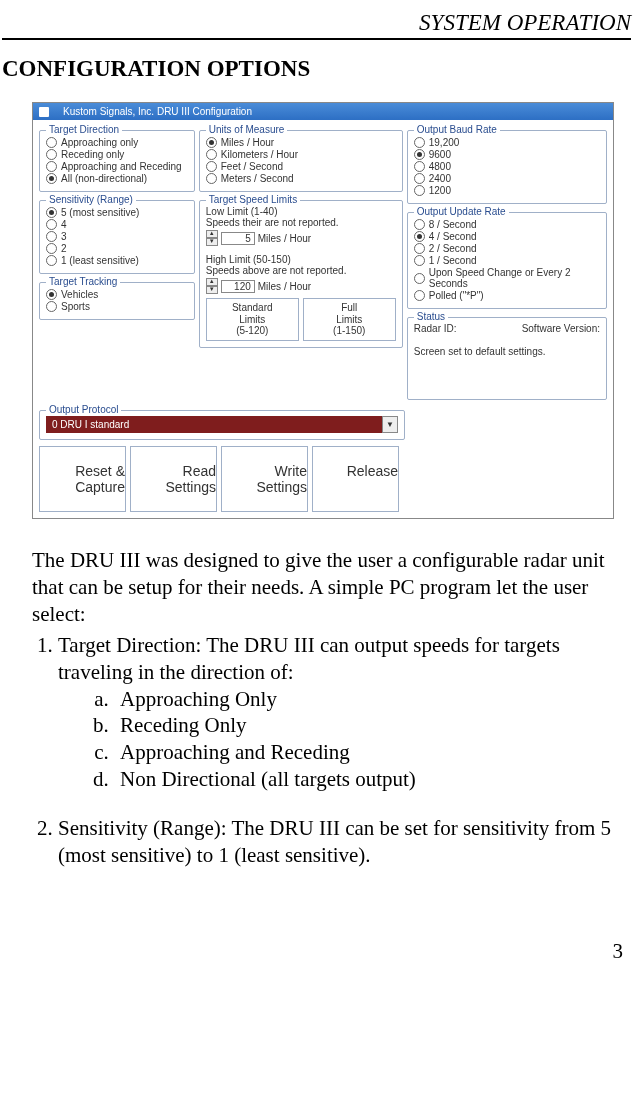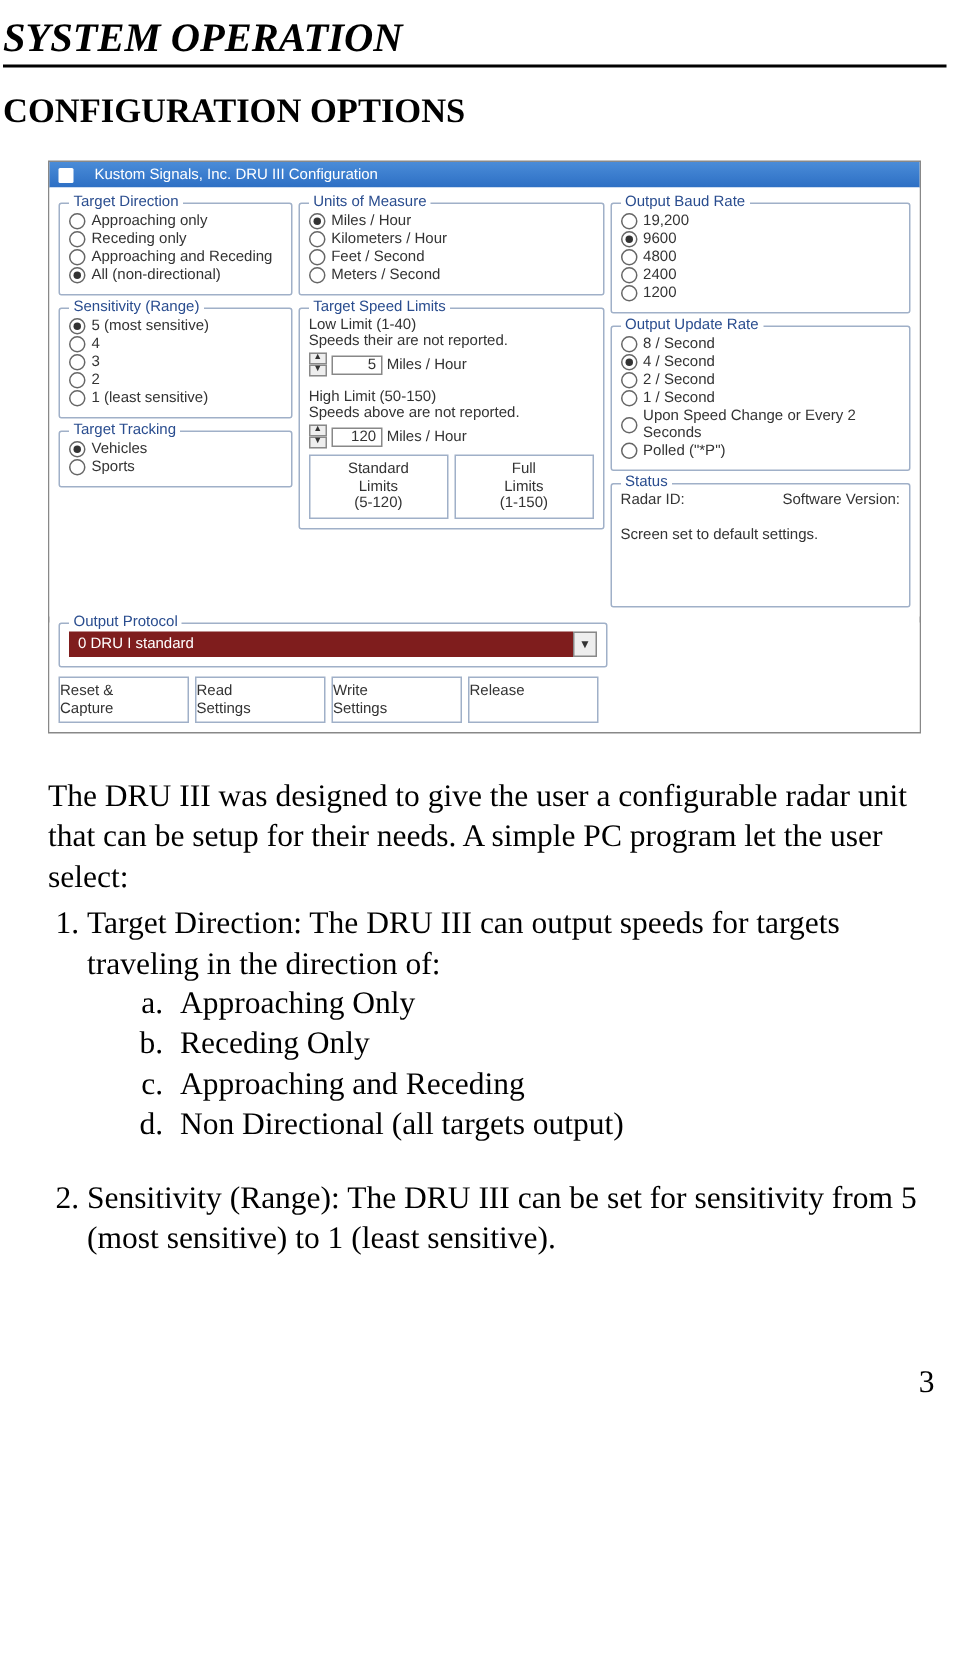--- a/index.html
+++ b/index.html
@@ -1,37 +1,37 @@
 <!DOCTYPE html>
 <html><head>
 <meta charset="utf-8">
 <style>
 body{margin:0;padding:0;font-family:"Times New Roman",serif;background:#fff;color:#000;width:639px}
 .page{padding:10px 8px 10px 2px}
-.header{border-bottom:2.5px solid #000;text-align:left;font-weight:bold;font-style:italic;font-size:27px;padding-bottom:2px}
+.header{border-bottom:2.5px solid #000;text-align:right;font-weight:normal;font-style:italic;font-size:23px;padding-bottom:2px}
 .section-title{font-weight:bold;font-size:23px;margin:16px 0 20px}
 .dialog{width:580px;margin:0 0 28px 30px;border:1px solid #888;font-family:Tahoma,Arial,sans-serif;font-size:10px;color:#333}
 .titlebar{background:linear-gradient(#4a8cd8,#2d6fc4);color:#fff;font-size:10px;padding:3px 6px;display:flex;align-items:center;gap:14px}
 .titlebar .ico{width:10px;height:10px;background:#fff;border-radius:1px;display:inline-block}
 .dbody{display:flex;gap:4px;padding:6px;background:#fff}
 .dcol{display:flex;flex-direction:column;gap:4px}
 .group{border:1px solid #a0b0c8;border-radius:2px;padding:5px 6px 6px;position:relative;margin-top:4px}
 .group .glabel{position:absolute;top:-7px;left:6px;background:#fff;padding:0 3px;font-size:10px;color:#2a4d8f}
 .radio{display:flex;align-items:center;gap:4px;margin:1px 0;color:#333}
 .r{width:9px;height:9px;border:1px solid #666;border-radius:50%;display:inline-flex;align-items:center;justify-content:center;flex:0 0 auto}
 .r.sel::after{content:"";width:5px;height:5px;background:#333;border-radius:50%}
 .spin{display:flex;align-items:center;gap:3px;margin:2px 0}
 .spinbox{border:1px solid #888;padding:0 3px;width:26px;text-align:right;background:#fff;display:inline-block}
 .spinbtns{display:inline-flex;flex-direction:column}
 .spinbtns span{width:10px;height:6px;border:1px solid #888;font-size:6px;line-height:4px;text-align:center;background:#eee}
 .combo{display:flex;align-items:stretch}
 .combo .sel{flex:1;background:#7f1d1d;color:#fff;padding:3px 6px;font-size:10px}
 .combo .btn{width:14px;border:1px solid #888;background:#eee;display:flex;align-items:center;justify-content:center;font-size:8px}
 .btnrow{display:flex;gap:4px;margin-top:6px}
-.btnrow .wbtn{border:1px solid #a0b0c8;padding:3px 0;text-align:left;flex:1;font-size:10px;color:#333;line-height:1.15}
+.btnrow .wbtn{border:1px solid #a0b0c8;padding:16px 0;text-align:right;flex:1;font-size:14px;color:#333;line-height:1.15}
 .limrow{display:flex;gap:4px;margin-top:4px}
 .limrow .wbtn{border:1px solid #a0b0c8;padding:3px 0;text-align:center;flex:1;font-size:10px;color:#333;line-height:1.15}
 .body-text{font-size:21px;line-height:1.28;margin-left:30px;margin-right:8px}
 .body-text p{margin:0 0 4px}
 .ol-num{margin:0 0 4px;padding-left:26px}
 .ol-num>li{margin-bottom:22px}
 .ol-alpha{list-style:lower-alpha;margin:0;padding-left:56px}
 .ol-alpha li{padding-left:6px}
 .pnum{text-align:right;font-size:21px;margin-top:70px;margin-right:8px}
 </style>

